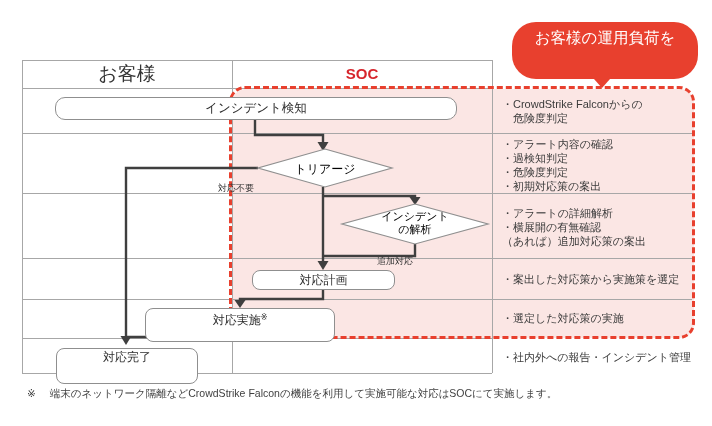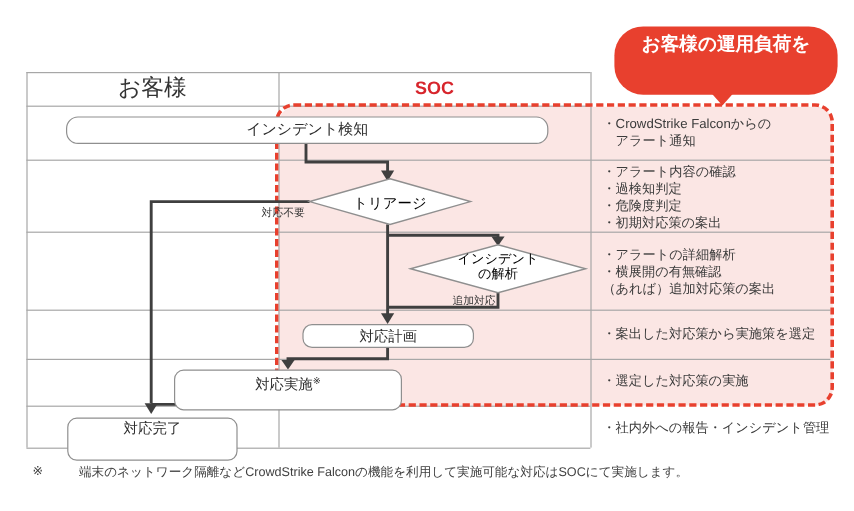--- a/index.html
+++ b/index.html
@@ -24,34 +24,34 @@
         font-size:12.5px;color:#2e2e2e;box-sizing:border-box;}
   .b-detect{left:55px;top:97px;width:402px;height:23px;line-height:21px;border-radius:10px;}
   .b-plan{left:252px;top:270px;width:143px;height:20px;line-height:18px;font-size:12px;}
   .b-exec{left:145px;top:308px;width:190px;height:34px;line-height:18px;font-size:12px;}
   .b-done{left:56px;top:348px;width:142px;height:36px;line-height:17px;font-size:12px;}
   .sup-note{font-size:8px;vertical-align:4px;}
   
   .d-label{text-align:center;color:#000000;}
   .d-triage{left:258px;top:161px;width:134px;font-size:12px;}
   .d-analysis{left:342px;top:210px;width:146px;font-size:11px;line-height:13px;white-space:pre-line;}
-  .branch-label{font-size:9px;color:#333333;}
+  .branch-label{font-size:9px;color:#333333;margin-top:11px;}
   .l-noaction{left:212px;top:171px;width:42px;text-align:right;}
   .l-additional{left:374px;top:244px;width:42px;text-align:center;}
   
   .note{left:502px;width:192px;font-size:11px;line-height:14px;color:#3b3b3b;white-space:pre-line;transform:translateY(-50%);}
   .n1{top:111px;} .n2{top:165px;} .n3{top:227px;} .n4{top:279px;} .n5{top:318px;} .n6{top:357px;}
   
   .bubble{left:512px;top:22px;width:186px;height:51px;background:#e8402e;border-radius:24px;
-          color:#ffffff;font-weight:bold;font-size:15.5px;line-height:20px;text-align:center;
+          color:#ffffff;font-weight:normal;font-size:15.5px;line-height:20px;text-align:center;
           padding-top:6px;box-sizing:content-box;}
   
   .footnote{left:27px;top:387px;width:660px;font-size:10.5px;color:#3f3f3f;display:flex;}
   .footnote .marker{flex:none;}
-  .footnote .ftext{margin-left:30px;}
+  .footnote .ftext{margin-left:14px;}
   svg.flow{position:absolute;left:0;top:0;}
 </style>
 </head>
 <body>
 
 <div class="canvas">
 
   <div class="abs pink-bg"></div>
 
   <div class="abs hline" style="left:22px;top:60px;width:470px;"></div>
@@ -109,21 +109,21 @@
   </div>
 
   <div class="abs d-label d-triage">トリアージ</div>
   <div class="abs d-label d-analysis">インシデント
 の解析</div>
 
   <div class="abs branch-label l-noaction">対応不要</div>
   <div class="abs branch-label l-additional">追加対応</div>
 
   <div class="abs note n1">・CrowdStrike Falconからの
-　アラート通知</div>
+　危険度判定</div>
   <div class="abs note n2">・アラート内容の確認
 ・過検知判定
 ・危険度判定
 ・初期対応策の案出</div>
   <div class="abs note n3">・アラートの詳細解析
 ・横展開の有無確認
 （あれば）追加対応策の案出</div>
   <div class="abs note n4">・案出した対応策から実施策を選定</div>
   <div class="abs note n5">・選定した対応策の実施</div>
   <div class="abs note n6">・社内外への報告・インシデント管理</div>

